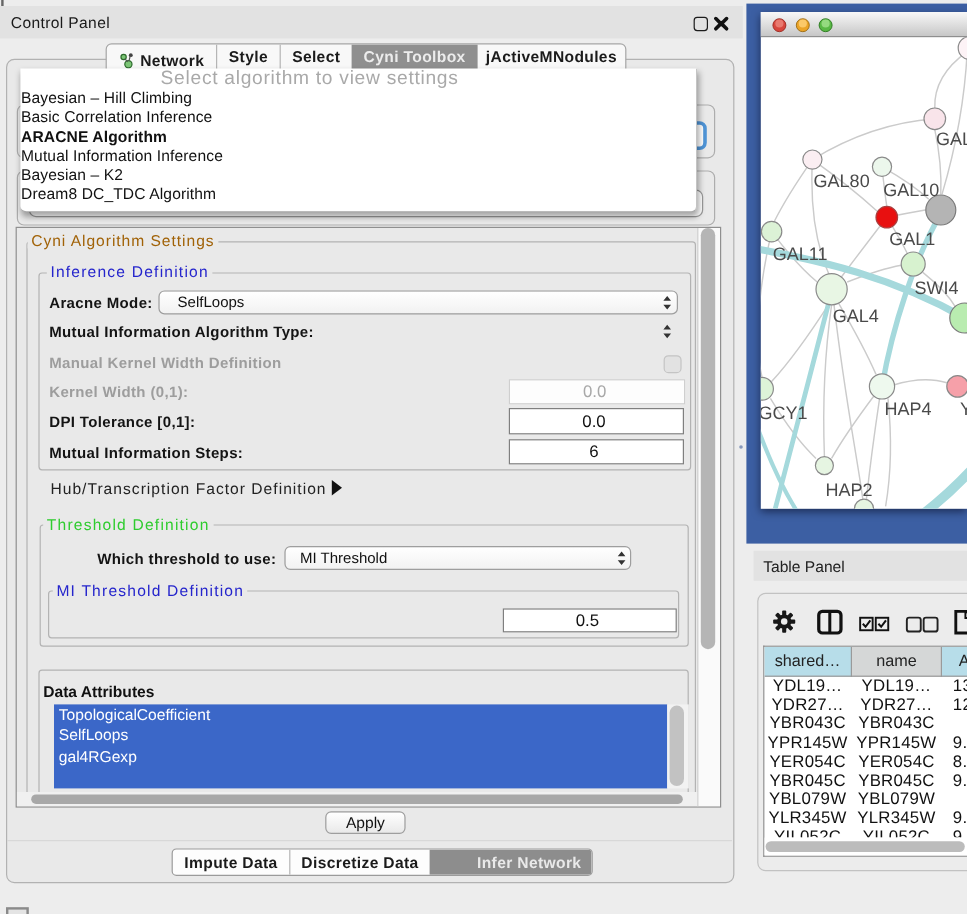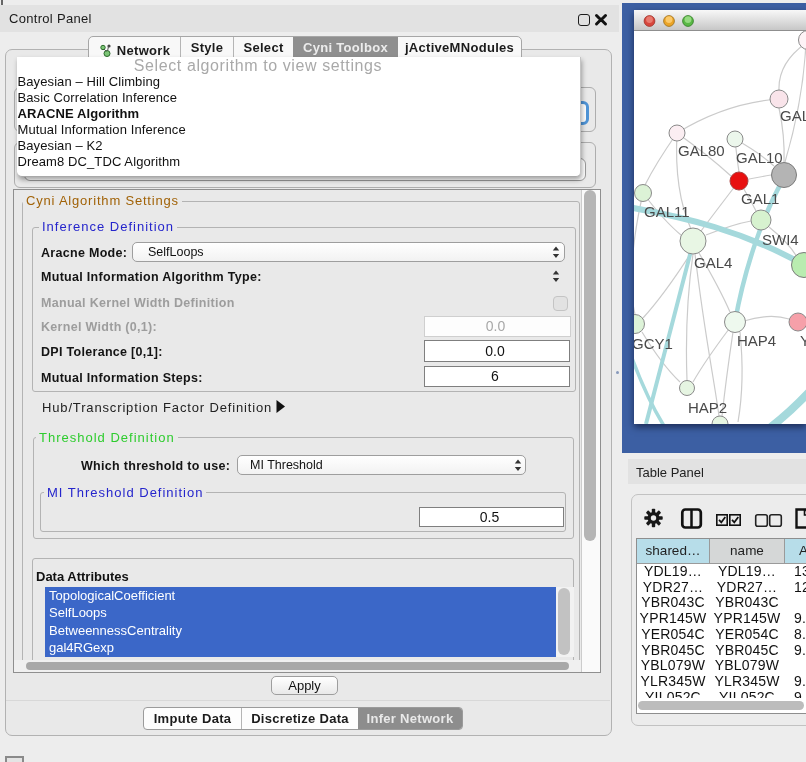--- a/index.html
+++ b/index.html
@@ -86,21 +86,20 @@
     </svg>
   <div class="grp" style="left:26px;top:302px;width:524px;height:38px;"></div>
   <div class="grplbl" style="left:30px;top:296px;color:#2525cc;">MI Threshold Definition</div>
   <div class="fld" style="left:405px;top:317px;width:139px;height:18px;line-height:18px;padding-right:4px;border:1.5px solid #7f7f7f;">0.5</div>
 
   <div class="grp" style="left:18px;top:368px;width:540px;height:320px;"></div>
   <div class="abs b" style="left:22px;top:379px;font-size:13px;color:#111;">Data Attributes</div>
   <div class="abs" style="left:31px;top:397px;width:511px;height:70px;background:#3b67c8;color:#fff;font-size:13px;">
     <div style="height:17.4px;line-height:17.4px;padding-left:4px;">TopologicalCoefficient</div>
     <div style="height:17.4px;line-height:17.4px;padding-left:4px;">SelfLoops</div>
-    <div style="height:17.4px;line-height:17.4px;padding-left:4px;">BetweennessCentrality</div>
     <div style="height:17.4px;line-height:17.4px;padding-left:4px;">gal4RGexp</div>
   </div>
   <div class="abs" style="left:542px;top:397px;width:18px;height:70px;background:#f2f2f2;"></div>
   <div class="abs" style="left:544px;top:398px;width:12px;height:67px;background:#c2c2c2;border-radius:6px;"></div>
 
   <div class="abs" style="left:567px;top:0;width:19px;height:482px;background:#fafafa;border-left:1px solid #cccccc;"></div>
   <div class="abs" style="left:570px;top:0;width:12px;height:351px;background:#b5b5b5;border-radius:6px;"></div>
 
   <div class="abs" style="left:0;top:470px;width:567px;height:12px;background:#f0f0f0;"></div>
   <div class="abs" style="left:12px;top:472px;width:543px;height:8px;background:#a8a8a8;border-radius:4px;"></div>
@@ -110,21 +109,21 @@
 <div class="abs" style="left:17px;top:57px;width:482px;height:13px;font-size:16px;color:#a9a9a9;text-align:center;letter-spacing:0.6px;">Select algorithm to view settings</div>
 <div class="abs" style="left:17.5px;top:74px;font-size:13px;color:#111;line-height:16px;white-space:nowrap;letter-spacing:0.1px;">Bayesian – Hill Climbing<br>Basic Correlation Inference<br><span class="b">ARACNE Algorithm</span><br>Mutual Information Inference<br>Bayesian – K2<br>Dream8 DC_TDC Algorithm</div>
 
 <div class="abs" style="left:6px;top:700px;width:604px;height:1px;background:#d8d8d8;"></div>
 
 <div class="abs" style="left:271px;top:676px;width:65px;height:17px;background:linear-gradient(#ffffff,#e9e9e9);border:1px solid #9e9e9e;border-radius:5px;font-size:13px;color:#111;text-align:center;line-height:17px;">Apply</div>
 
 <div class="abs" style="left:143px;top:707px;height:21px;display:flex;border:1px solid #9b9b9b;border-radius:4px;background:#fdfdfd;overflow:hidden;">
   <div class="tabtxt" style="width:97px;display:flex;align-items:center;justify-content:center;border-right:1px solid #b5b5b5;">Impute Data</div>
   <div class="tabtxt" style="width:116px;display:flex;align-items:center;justify-content:center;">Discretize Data</div>
-  <div class="tabtxt" style="width:104px;display:flex;align-items:center;justify-content:center;background:#8d8d8d;color:#e9e9e9;">Infer Network</div>
+  <div class="tabtxt" style="width:104px;display:flex;align-items:center;justify-content:center;background:#8d8d8d;color:#e9e9e9;padding-left:31px;">Infer Network</div>
 </div>
 
 <div class="abs" style="left:5px;top:756px;width:15px;height:12px;border:2.5px solid #8a8a8a;background:#e4e4e4;"></div>
 
 <div class="abs" style="left:616px;top:371px;width:3px;height:3px;background:#8899bb;border-radius:50%;"></div>
 
 <div class="abs" style="left:622px;top:3px;width:184px;height:450px;background:#3c5fa3;"></div>
 <div id="netwin" class="abs" style="left:634px;top:10px;width:172px;height:414px;background:#fff;box-shadow:0 3px 7px rgba(0,0,20,0.55);">
   <div class="abs" style="left:0;top:0;width:172px;height:20px;background:linear-gradient(#f8f8f8,#c7c7c7);border-bottom:1px solid #8f8f8f;"></div>
   <svg class="abs" style="left:0;top:0;" width="172" height="22" viewBox="0 0 172 22">

